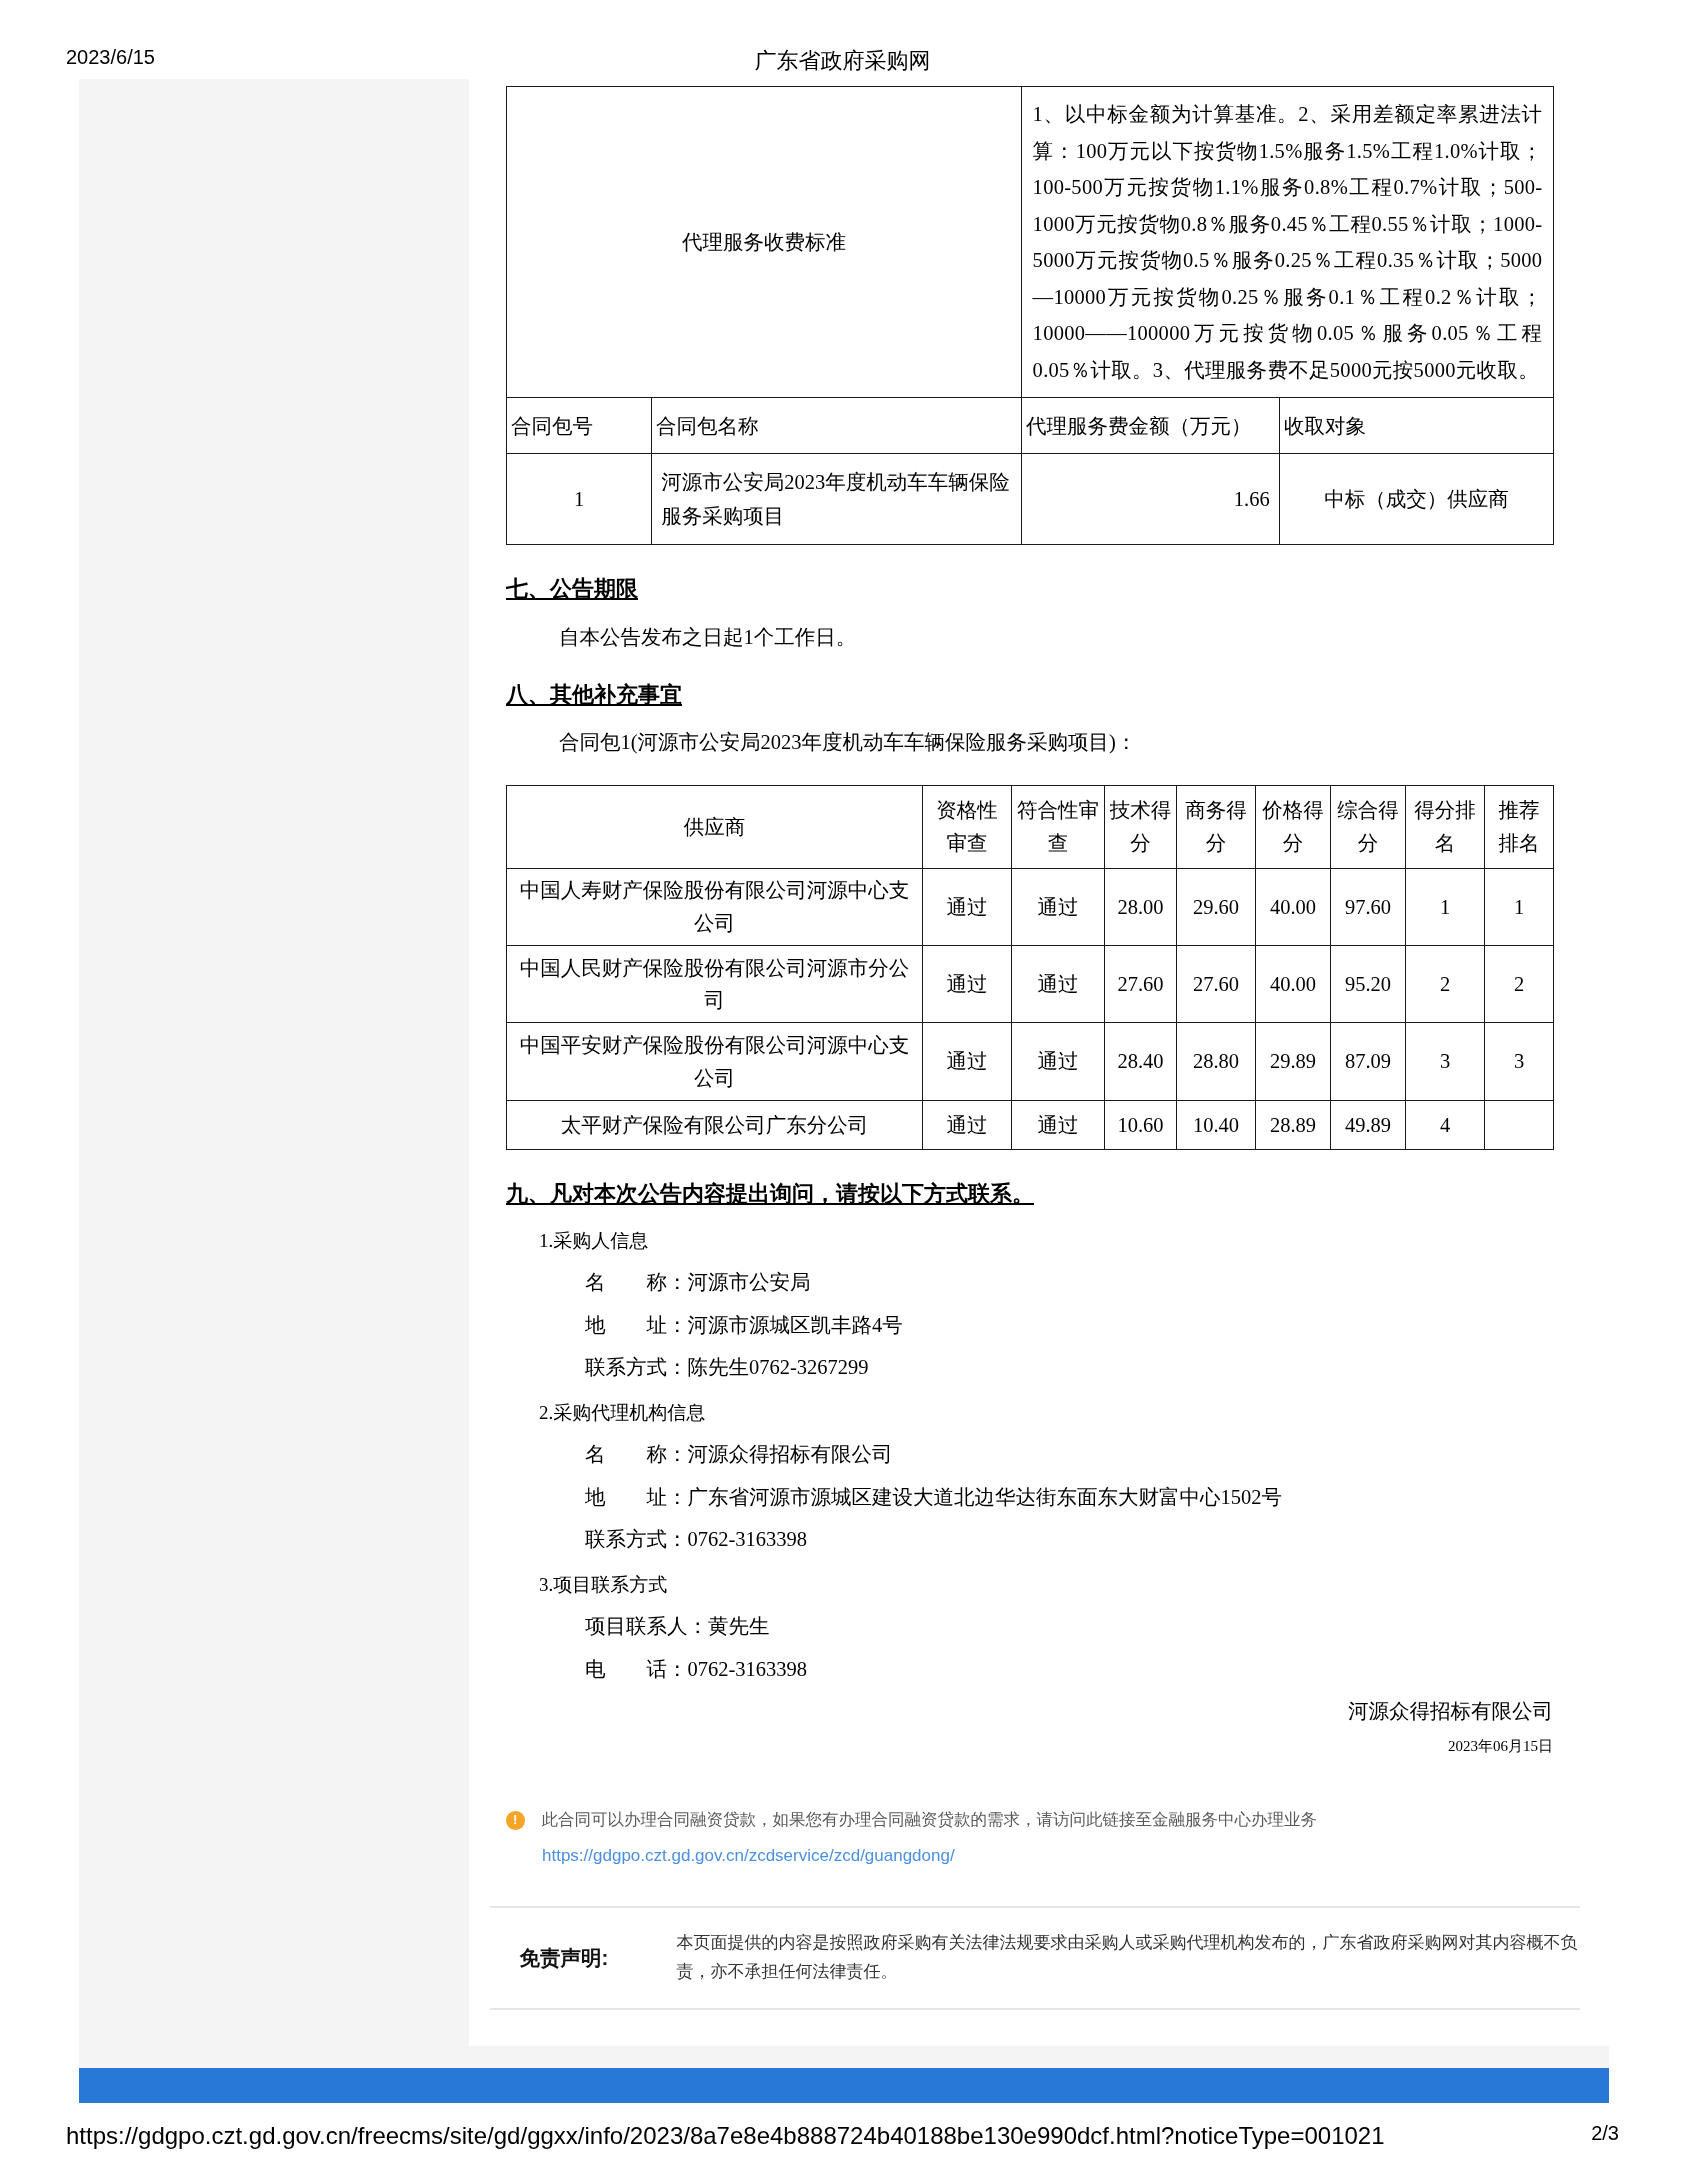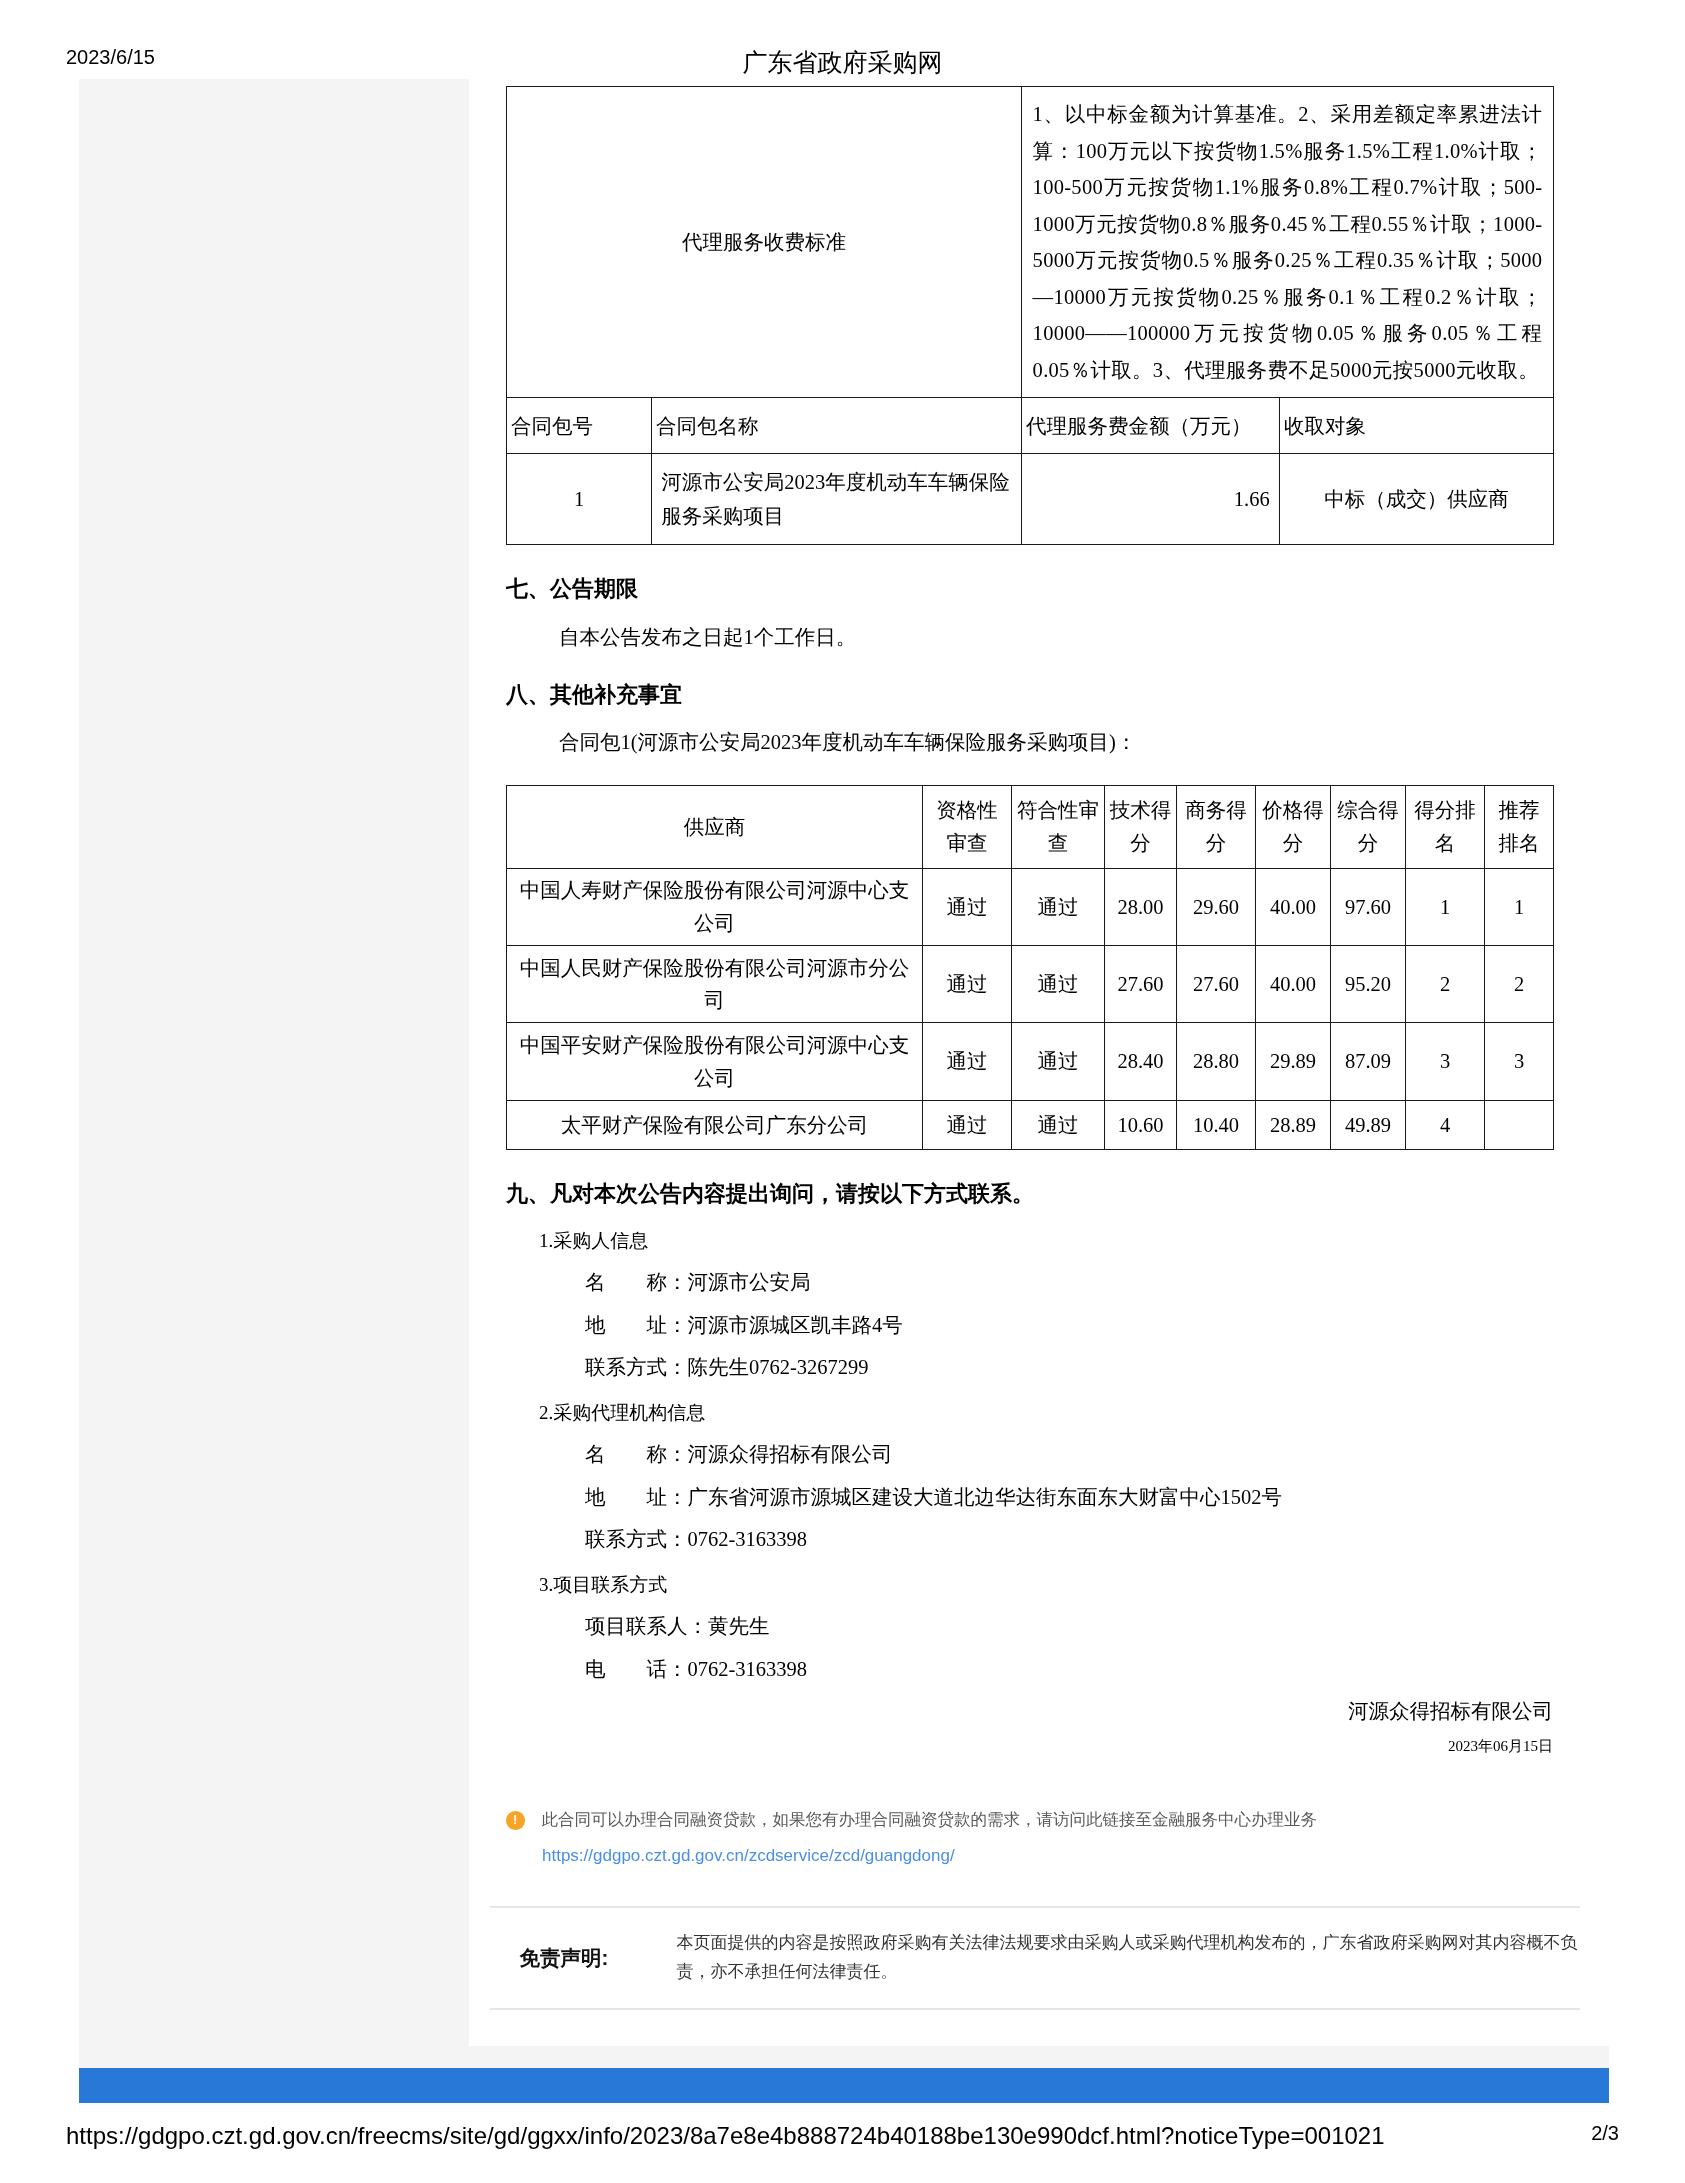--- a/index.html
+++ b/index.html
@@ -3,21 +3,21 @@
 <meta charset="utf-8">
 <style>
   * { margin:0; padding:0; box-sizing:border-box; }
   html,body { background:#fff; }
   .page {
     position:relative; width:1685px; height:2183px; background:#ffffff;
     font-family:"Liberation Serif","DejaVu Serif",serif; color:#000; overflow:hidden;
   }
   
   .ph-date { position:absolute; left:66px; top:46px; font-family:"Liberation Sans",sans-serif; font-size:20px; }
-  .ph-title { position:absolute; left:0; top:46px; width:100%; text-align:center; font-family:"Liberation Sans",sans-serif; font-size:25px; }
+  .ph-title { position:absolute; left:0; top:46px; width:100%; text-align:center; font-family:"Liberation Sans",sans-serif; font-size:22px; }
   .pf-url { position:absolute; left:66px; top:2122px; font-family:"Liberation Sans",sans-serif; font-size:24px; }
   .pf-page { position:absolute; right:66px; top:2122px; font-family:"Liberation Sans",sans-serif; font-size:20px; }
 
   
   .sidebar { position:absolute; left:79px; top:79px; width:390px; height:1989px; background:#f4f4f4; }
   .bottom-strip { position:absolute; left:79px; top:2046px; width:1530px; height:22.5px; background:#f4f4f4; }
   .blue-bar { position:absolute; left:79px; top:2068px; width:1530px; height:35px; background:#2878d8; }
 
   .content { position:absolute; left:506px; top:86px; width:1047px; font-size:20.5px; }
 
@@ -28,21 +28,21 @@
   .tableA td { font-size:20.5px; }
   .tableA .fee-label { text-align:center; }
   .tableA .fee-text { text-align:justify; line-height:1.78; padding:9.3px 10.6px; letter-spacing:0.3px; }
   .tableA .hdr { text-align:left; height:56px; padding:6.6px 4px; }
   .tableA .pkg-no { text-align:center; height:91px; }
   .tableA .pkg-name { text-align:left; padding:6.6px 9.3px; line-height:1.7; }
   .tableA .pkg-amt { text-align:right; padding:6.6px 9.3px; }
   .tableA .pkg-obj { text-align:center; padding:6.6px 4px; }
 
   
-  .h3 { font-size:22px; font-weight:bold; margin-top:29px; }
+  .h3 { font-size:22px; font-weight:bold; margin-top:29px;text-decoration:underline; }
   .para { margin:17px 0 0 53px; }
   .h3 + .para { margin-top:18.5px; }
 
   
   .tableB { margin-top:29px; }
   .tableB td { text-align:center; font-size:20.5px; line-height:1.6; padding:8px 3.3px; }
   .tableB .thead td { padding:8px 3.3px; }
   .tableB .supplier { padding:5.3px 3.3px; }
 
   

